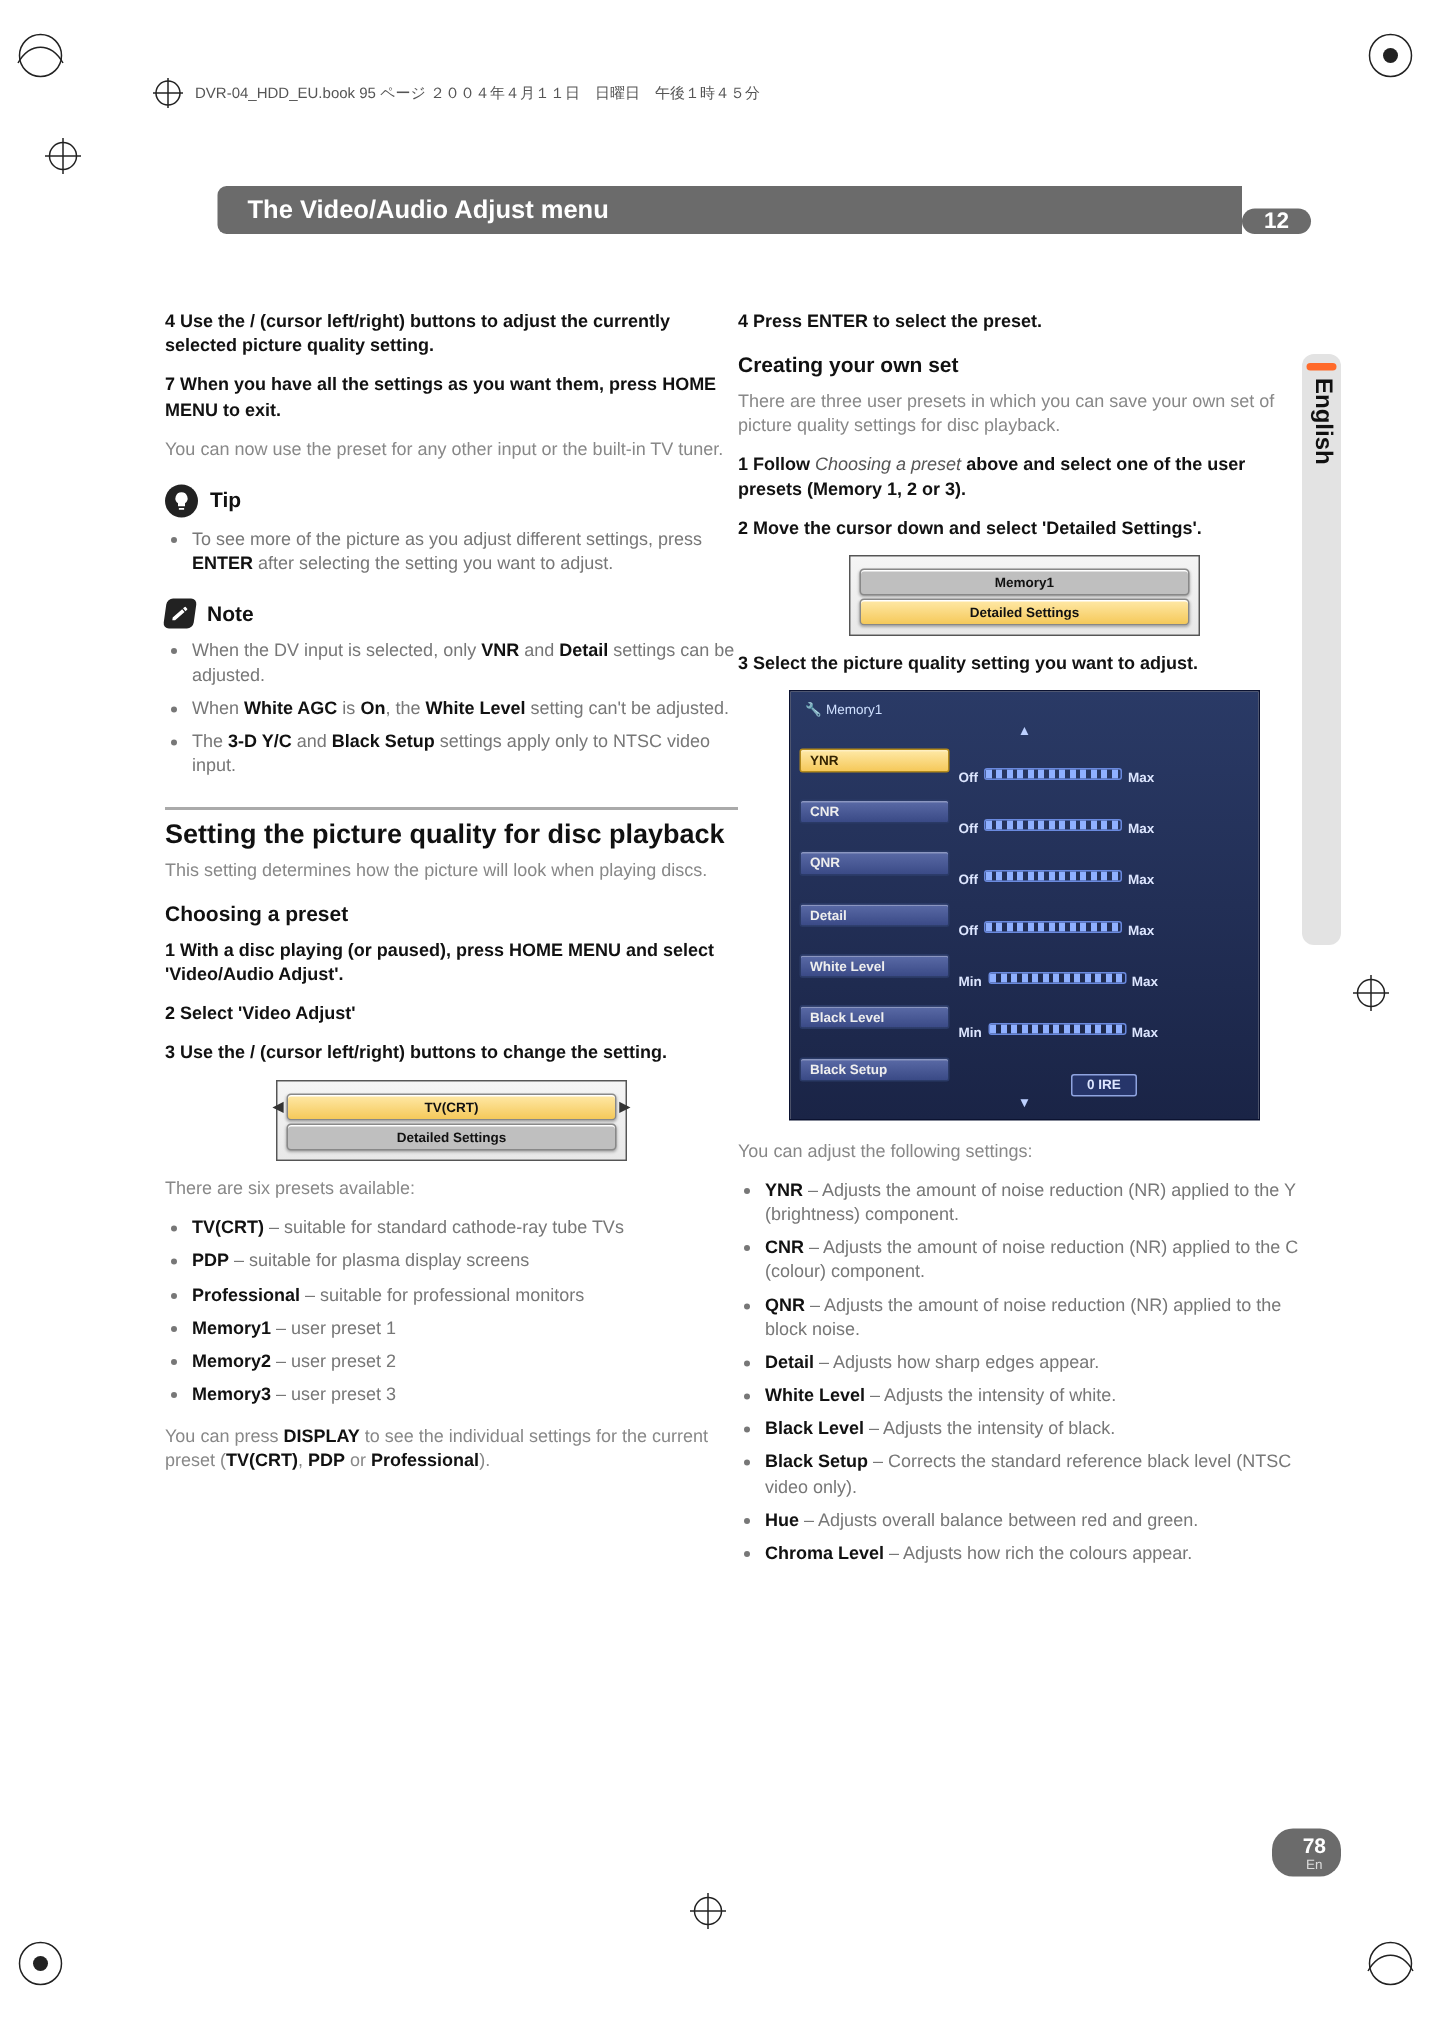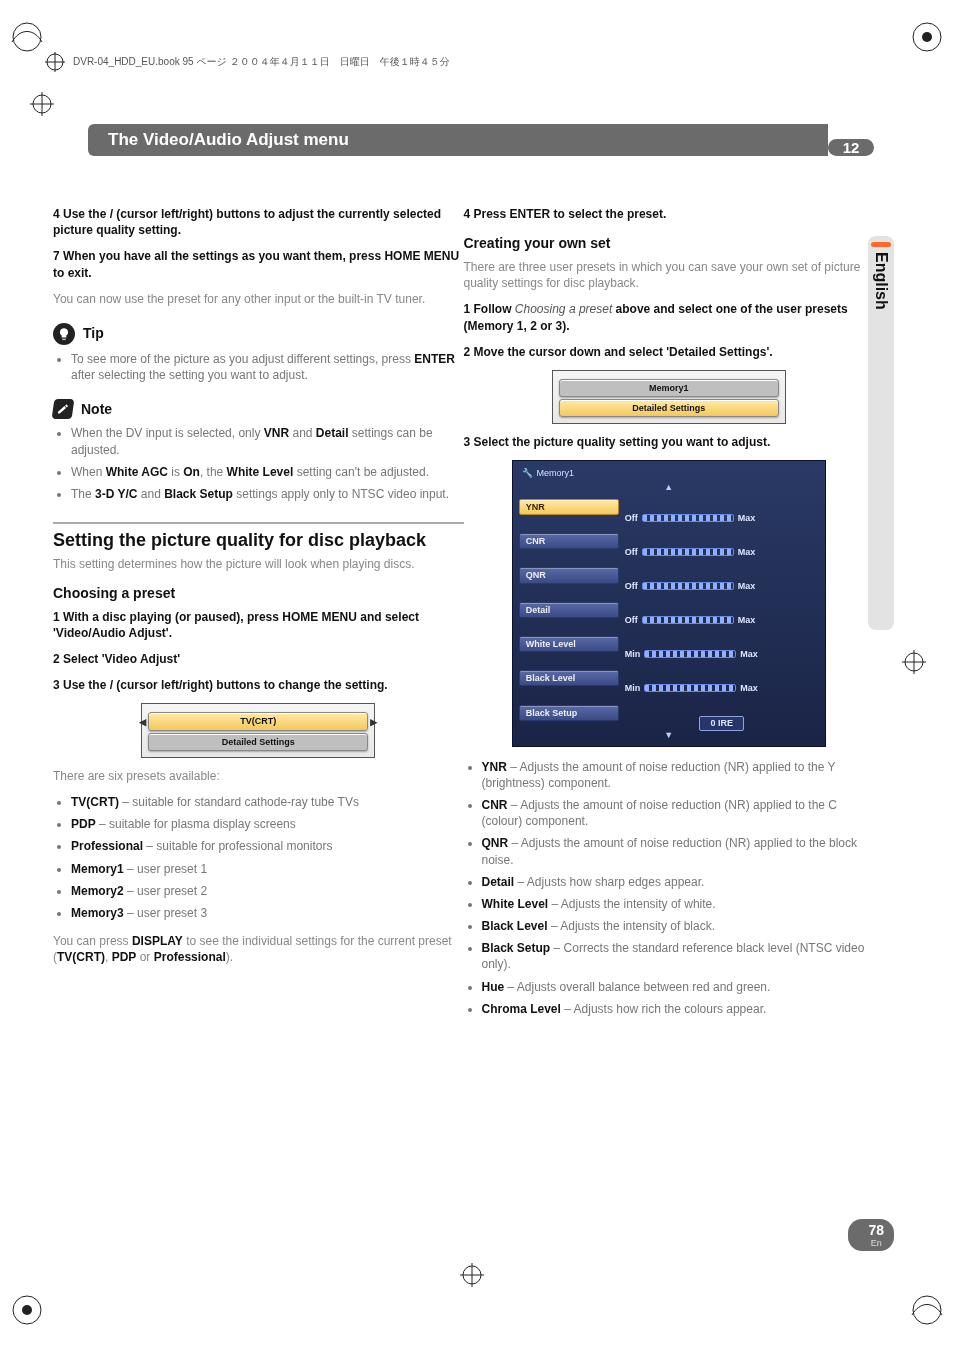--- a/index.html
+++ b/index.html
@@ -4,21 +4,21 @@
 <style>
   body {
     margin: 0;
     padding: 0;
     font-family: Arial, Helvetica, sans-serif;
     background: #fff;
     color: #222;
     width: 954px;
   }
   .page {
-    padding: 50px 80px 40px 53px;
+    padding: 50px 80px 40px 110px;
     position: relative;
     box-sizing: border-box;
     min-height: 1351px;
   }
   .corner-svg { position: absolute; }
   .tl { top: 20px; left: 10px; }
   .tr { top: 20px; right: 10px; }
   .bl { bottom: 20px; left: 10px; }
   .br { bottom: 20px; right: 10px; }
   .cm-top { top: 92px; left: 30px; }
@@ -153,21 +153,21 @@
     width: 86px;
     font-weight:bold;
     box-shadow: 0 1px 0 rgba(255,255,255,.3) inset;
   }
   .osd-dark .row.selected .label {
     background: linear-gradient(#ffe9a8,#f5c95a);
     color:#332200;
     border-color:#b28a1c;
   }
   .osd-dark .val {
-    flex:1; display:flex; align-items:center; justify-content:flex-start;
+    flex:1; display:flex; align-items:flex-start; justify-content:flex-start;
     gap: 4px; color:#dde6ff; font-weight:bold;margin-top:21px;
   }
   .seg {
     display:inline-block; height:6px;
     background: repeating-linear-gradient(90deg,#8fb0ff 0 4px, transparent 4px 7px);
     border:1px solid #6a8adf;
     border-radius:2px;
     flex:1;
     max-width:90px;
   }
@@ -431,20 +431,21 @@
         </div>
         <div class="row">
           <div class="label">Black Setup</div>
           <div class="val" style="justify-content:center">
               <span class="ire-box">0 IRE</span>
             </div>
         </div>
         <div class="tri-down">▼</div>
       </div>
 
+      <p class="gray-text">You can adjust the following settings:</p>
       <ul class="bullets content-indent">
         <li><b>YNR</b><span> – Adjusts the amount of noise reduction (NR) applied to the Y (brightness) component.</span></li>
         <li><b>CNR</b><span> – Adjusts the amount of noise reduction (NR) applied to the C (colour) component.</span></li>
         <li><b>QNR</b><span> – Adjusts the amount of noise reduction (NR) applied to the block noise.</span></li>
         <li><b>Detail</b><span> – Adjusts how sharp edges appear.</span></li>
         <li><b>White Level</b><span> – Adjusts the intensity of white.</span></li>
         <li><b>Black Level</b><span> – Adjusts the intensity of black.</span></li>
         <li><b>Black Setup</b><span> – Corrects the standard reference black level (NTSC video only).</span></li>
         <li><b>Hue</b><span> – Adjusts overall balance between red and green.</span></li>
         <li><b>Chroma Level</b><span> – Adjusts how rich the colours appear.</span></li>

